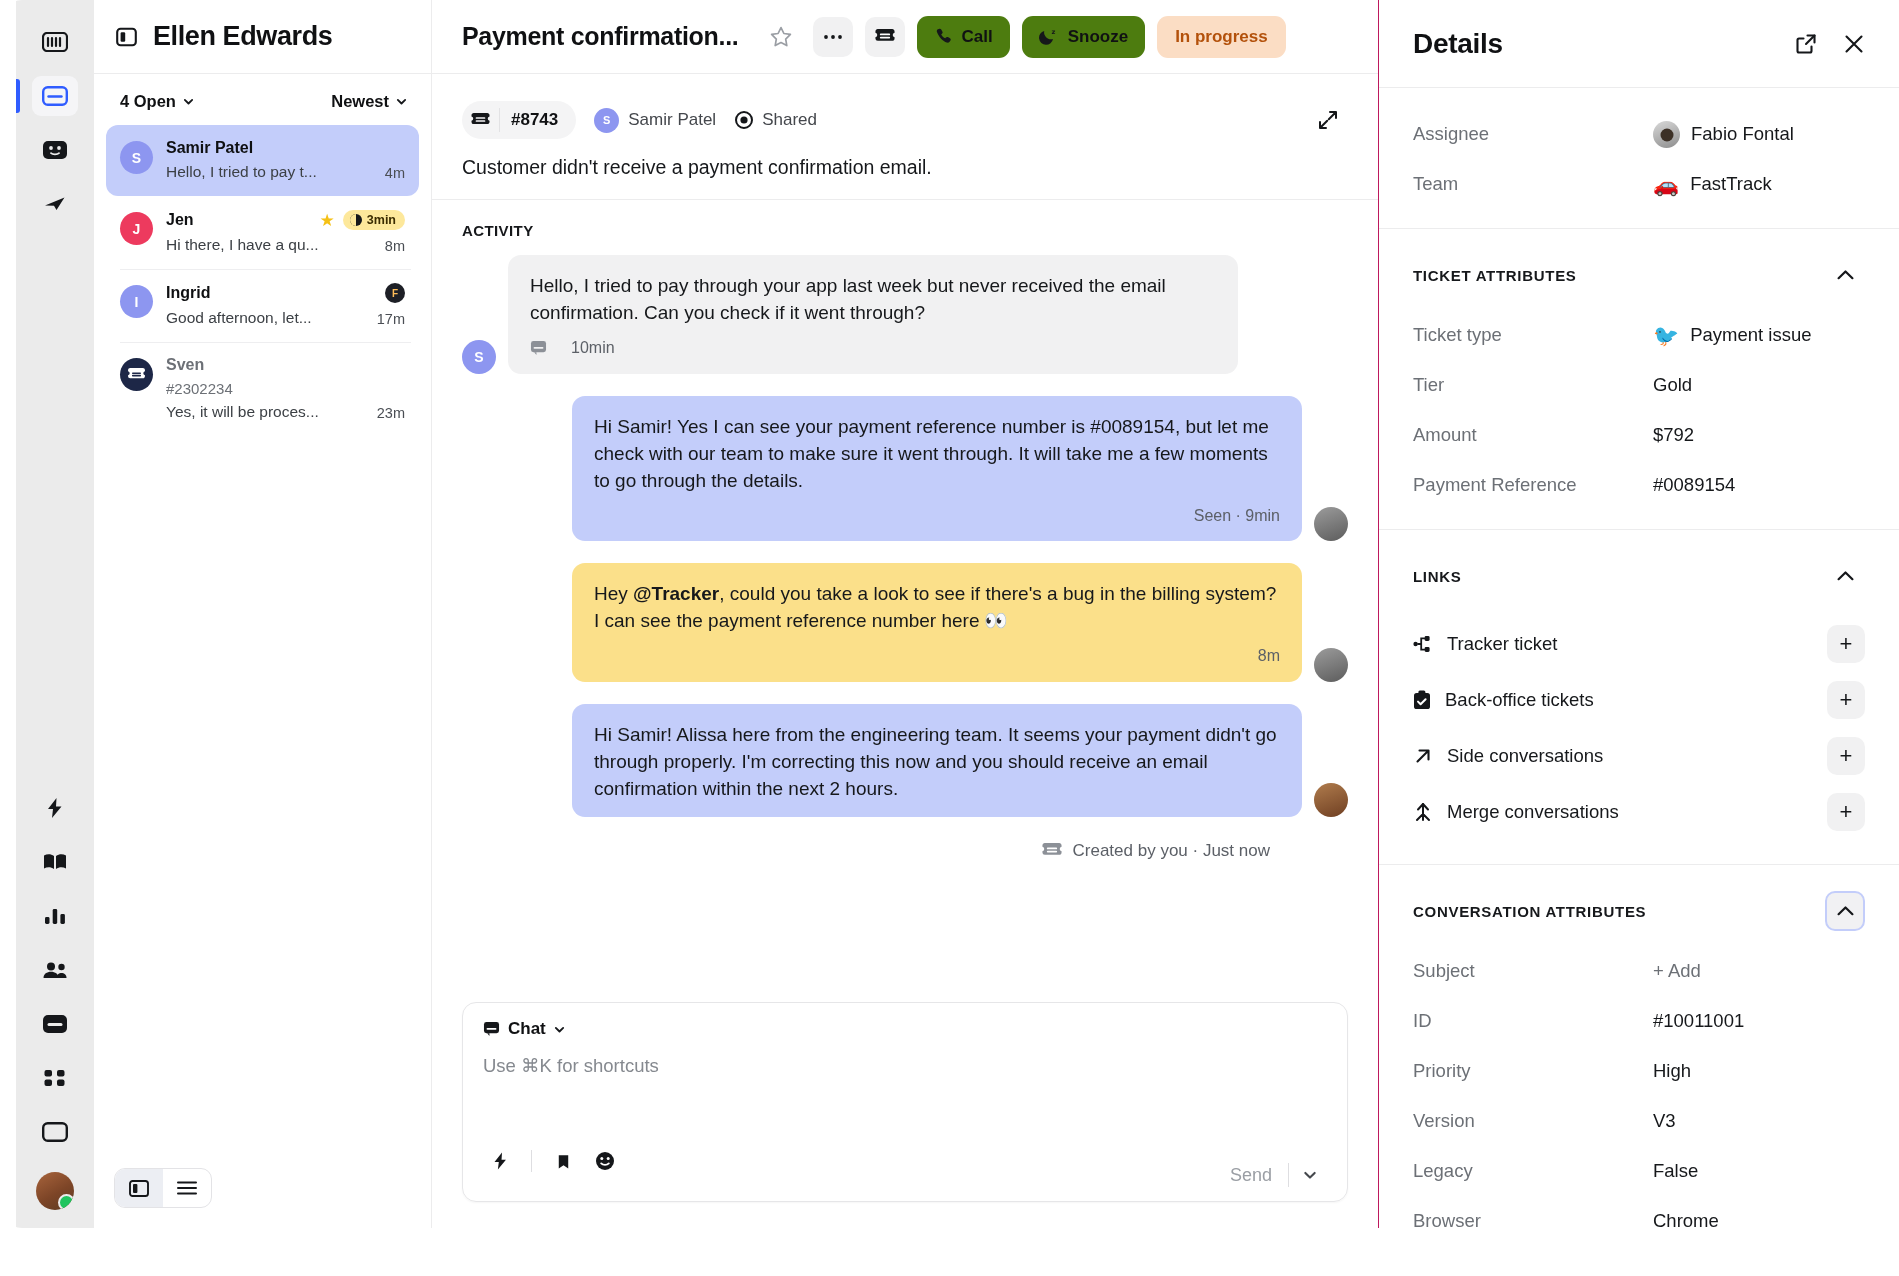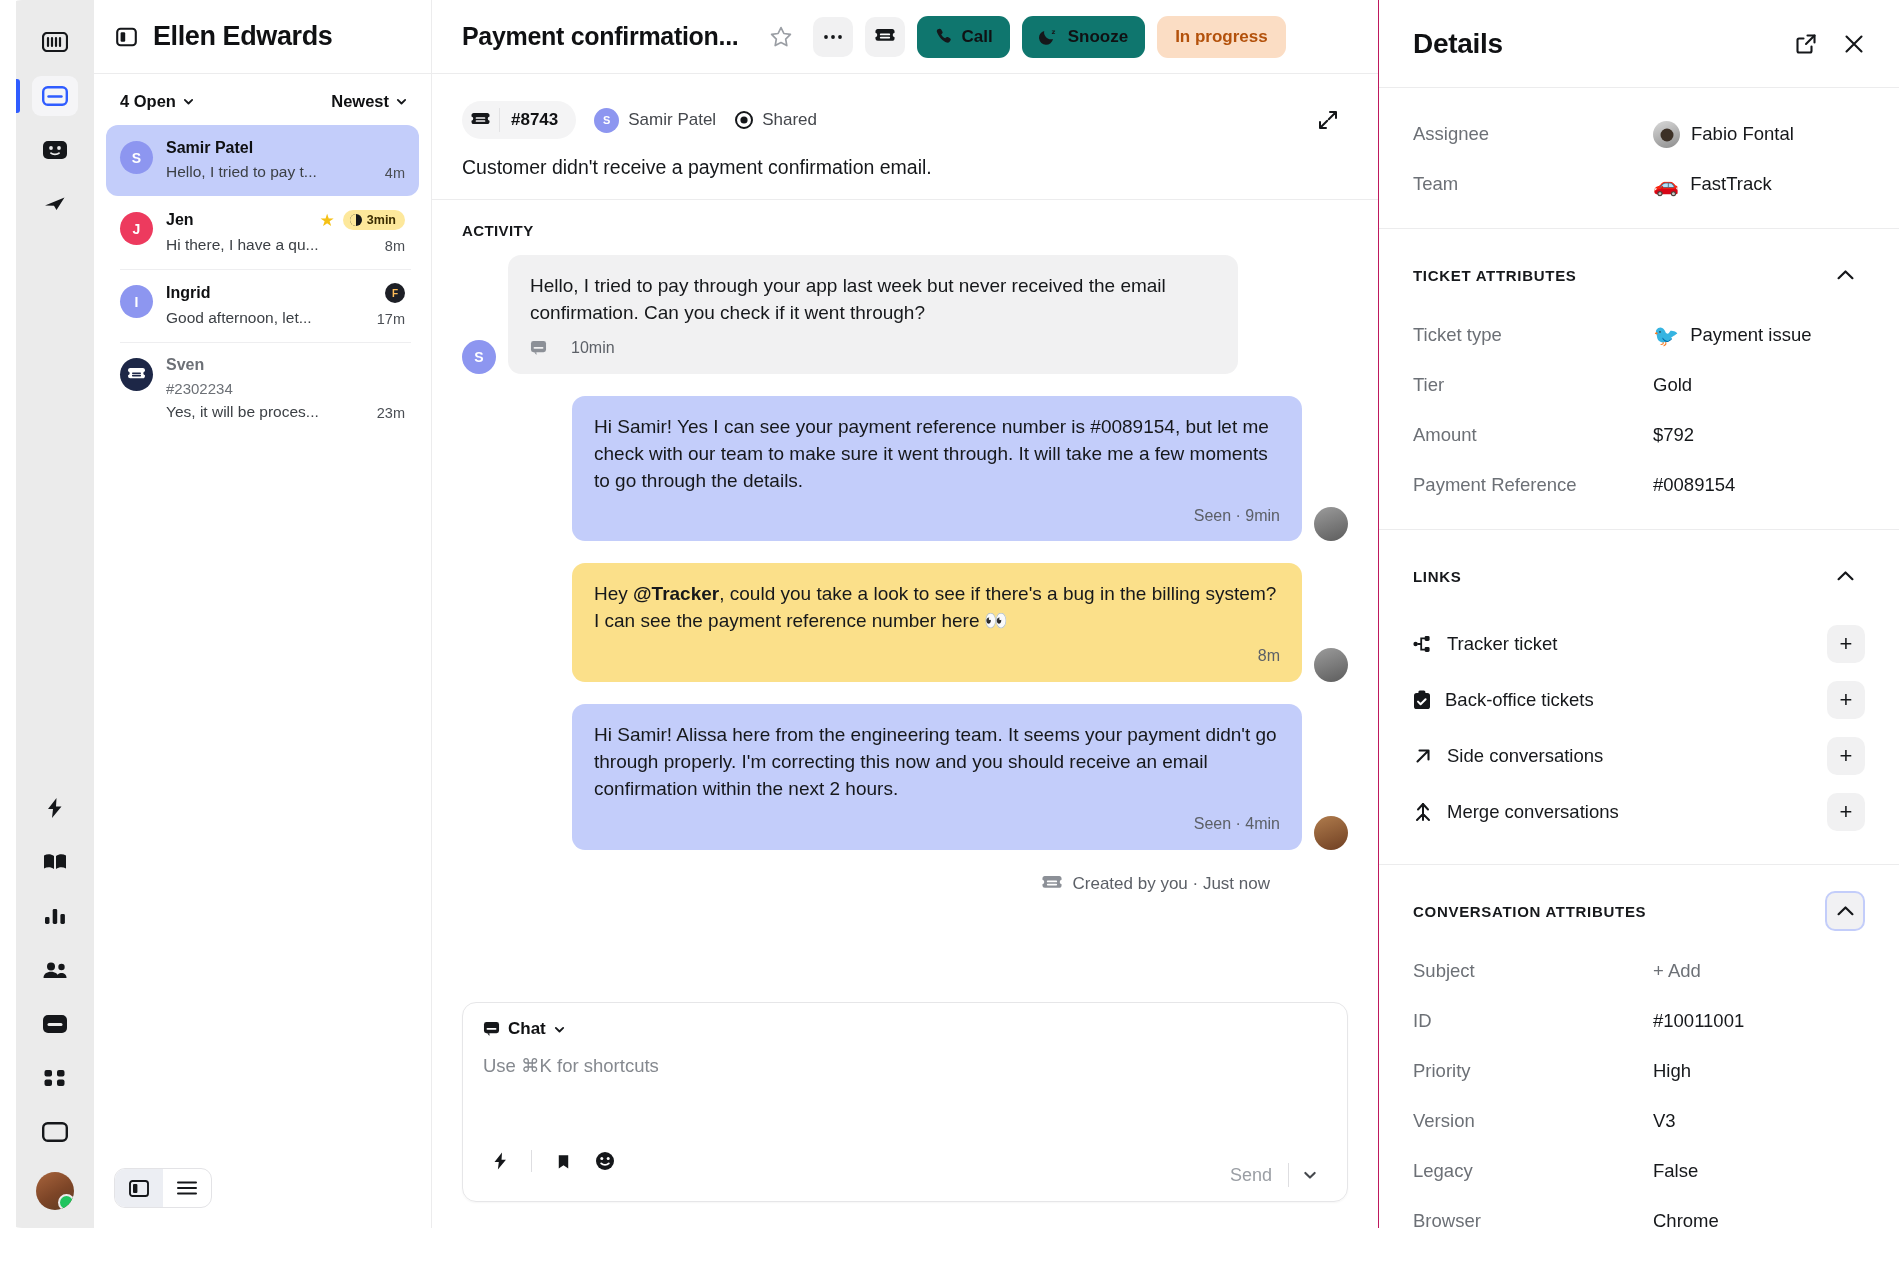--- a/index.html
+++ b/index.html
@@ -196,21 +196,21 @@
   }
   .hdr-icon-btn {
     width: 40px; height: 40px; border-radius: 10px;
     display: flex; align-items: center; justify-content: center;
     cursor: pointer; color: #15171a; background: transparent;
     border: none;
   }
   .hdr-icon-btn.filled { background: #f1f1f2; }
   .hdr-btn {
     height: 42px; padding: 0 17px; border-radius: 11px;
-    background: #0f766e; border: none; cursor: pointer;
+    background: #4d7c0f; border: none; cursor: pointer;
     display: flex; align-items: center; gap: 9px;
     font-size: 17px; font-weight: 700; color: #101113;
     font-family: "Liberation Sans", sans-serif;
     white-space: nowrap;
   }
   .status-pill {
     height: 42px; padding: 0 18px; border-radius: 11px;
     background: #fbddc4; color: #b3510b;
     display: flex; align-items: center;
     font-size: 17px; font-weight: 700; cursor: pointer;
@@ -716,23 +716,20 @@
             <div class="bubble-meta right">
               <span>8m</span>
             </div>
           </div>
           <div class="bubble-av photo-a"></div>
         </div>
 
         <div class="msg-row out">
           <div class="bubble out">
             <div>Hi Samir! Alissa here from the engineering team. It seems your payment didn't go through properly. I'm correcting this now and you should receive an email confirmation within the next 2 hours.</div>
-            <div class="bubble-meta right">
-              <span>Seen · 4min</span>
-            </div>
           </div>
           <div class="bubble-av photo-b"></div>
         </div>
 
         <div class="sysline">
           <span>
             <svg width="22" height="17" viewBox="0 0 20 16" fill="none">
               <path d="M1 3.2C1 2 2 1 3.2 1h13.6C18 1 19 2 19 3.2v1.2a2.2 2.2 0 0 0 0 4.3v1.2c0 1.2-1 2.2-2.2 2.2H3.2A2.2 2.2 0 0 1 1 9.9V8.7a2.2 2.2 0 0 0 0-4.3V3.2Z" fill="#8c9097"></path>
               <path d="M6 6h8M6 9h8" stroke="#fff" stroke-width="1.7" stroke-linecap="round"></path>
             </svg>

